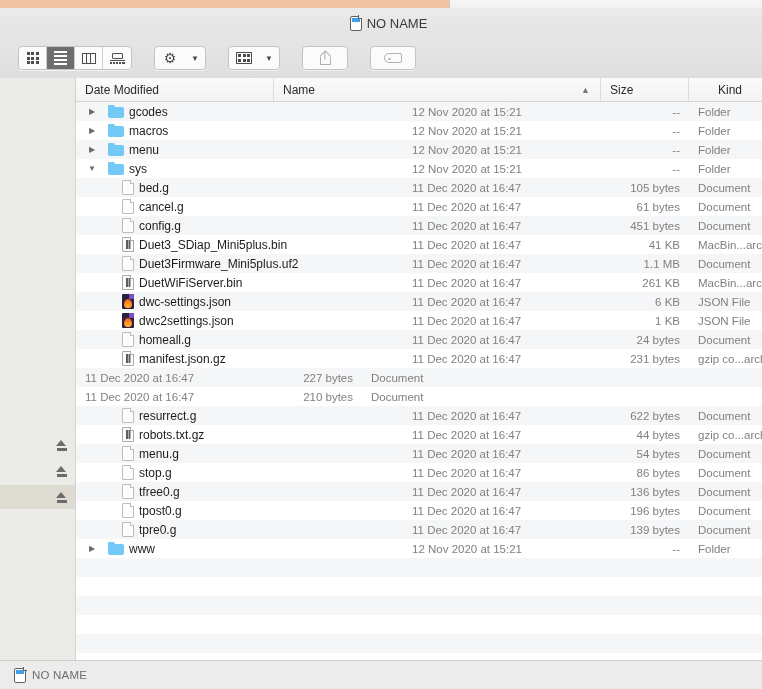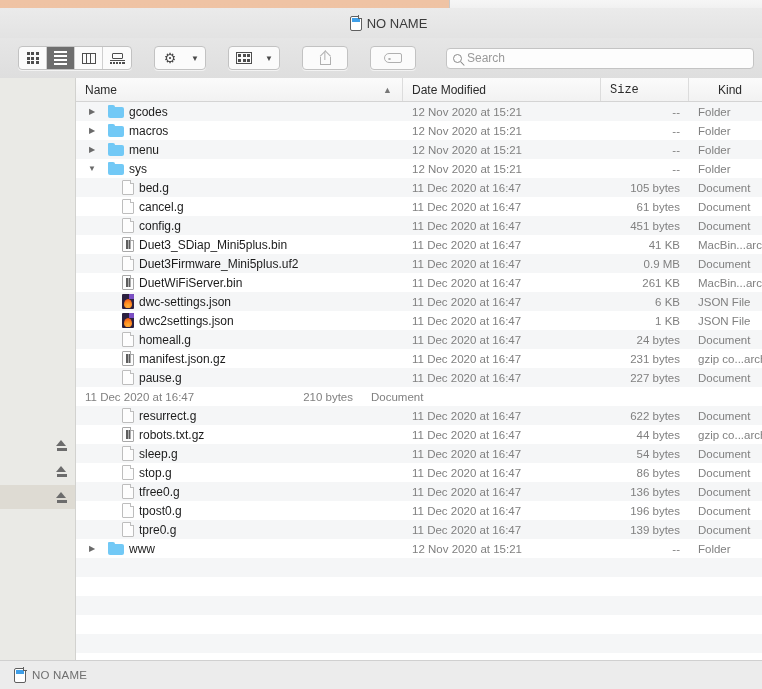--- a/index.html
+++ b/index.html
@@ -215,21 +215,21 @@
     height: 100%;
   }
   .col-h:last-child { border-right: none; justify-content: center; }
   .sort-caret {
     position: absolute; right: 10px; top: 50%;
     transform: translateY(-50%);
     font-size: 9px; color: #777;
   }
   .c-name { width: 327px; }
   .c-date { width: 198px; }
-  .c-size { width: 88px; font-family: Liberation Mono, monospace; }
+  .c-size { width: 88px; }
   .c-kind { flex: 1; }
 
   
   #rows { position: absolute; left: 0; top: 24px; right: 0; bottom: 0; }
   .row {
     display: flex; align-items: center;
     height: 19px;
     font-size: 12px;
     color: #1c1c1c;
     box-sizing: border-box;
@@ -456,48 +456,44 @@
       <div class="tb-gap" style="width:22px"></div>
 
       <div class="tb-group tb-wide">
         <div class="tb-btn" style="border-right:none;width:44px">
           <span class="ic-tag"></span>
         </div>
       </div>
 
       <div class="tb-gap" style="width:30px"></div>
 
-      <div id="search-field">
-        <span class="search-glass"></span>
-        <span class="search-placeholder">Search</span>
-      </div>
       <div class="tb-gap" style="width:8px"></div>
     </div>
 
     <div id="sidebar">
         <div class="sb-row" style="top: 355px;">
           <span class="eject-glyph"></span>
         </div>
         <div class="sb-row" style="top: 381px;">
           <span class="eject-glyph"></span>
         </div>
         <div class="sb-row selected" style="top: 407px;">
           <span class="eject-glyph"></span>
         </div>
       </div>
 
     <div id="list-region">
       <div id="col-header">
+        <div class="col-h c-date">
+          <span>Date Modified</span>
+        </div>
         <div class="col-h c-name">
           <span>Name</span>
           <span class="sort-caret">▲</span>
         </div>
-        <div class="col-h c-date">
-          <span>Date Modified</span>
-        </div>
         <div class="col-h c-size">
           <span>Size</span>
         </div>
         <div class="col-h c-kind">
           <span>Kind</span>
         </div>
       </div>
       <div id="rows">
           <div class="row odd">
             <div class="cell-name">
@@ -587,21 +583,21 @@
             <div class="cell-size">41 KB</div>
             <div class="cell-kind">MacBin...archive</div>
           </div>
           <div class="row odd">
             <div class="cell-name">
               <span class="indent" style="width: 46px;"></span>
               <span class="fi icon-doc"></span>
               <span>Duet3Firmware_Mini5plus.uf2</span>
             </div>
             <div class="cell-date">11 Dec 2020 at 16:47</div>
-            <div class="cell-size">0.9 MB</div>
+            <div class="cell-size">1.1 MB</div>
             <div class="cell-kind">Document</div>
           </div>
           <div class="row even">
             <div class="cell-name">
               <span class="indent" style="width: 46px;"></span>
               <span class="fi icon-bin"></span>
               <span>DuetWiFiServer.bin</span>
             </div>
             <div class="cell-date">11 Dec 2020 at 16:47</div>
             <div class="cell-size">261 KB</div>
@@ -647,25 +643,20 @@
             <div class="cell-name">
               <span class="indent" style="width: 46px;"></span>
               <span class="fi icon-bin"></span>
               <span>manifest.json.gz</span>
             </div>
             <div class="cell-date">11 Dec 2020 at 16:47</div>
             <div class="cell-size">231 bytes</div>
             <div class="cell-kind">gzip co...archive</div>
           </div>
           <div class="row odd">
-            <div class="cell-name">
-              <span class="indent" style="width: 46px;"></span>
-              <span class="fi icon-doc"></span>
-              <span>pause.g</span>
-            </div>
             <div class="cell-date">11 Dec 2020 at 16:47</div>
             <div class="cell-size">227 bytes</div>
             <div class="cell-kind">Document</div>
           </div>
           <div class="row even">
             <div class="cell-date">11 Dec 2020 at 16:47</div>
             <div class="cell-size">210 bytes</div>
             <div class="cell-kind">Document</div>
           </div>
           <div class="row odd">
@@ -685,21 +676,21 @@
               <span>robots.txt.gz</span>
             </div>
             <div class="cell-date">11 Dec 2020 at 16:47</div>
             <div class="cell-size">44 bytes</div>
             <div class="cell-kind">gzip co...archive</div>
           </div>
           <div class="row odd">
             <div class="cell-name">
               <span class="indent" style="width: 46px;"></span>
               <span class="fi icon-doc"></span>
-              <span>sleep.g</span>
+              <span>menu.g</span>
             </div>
             <div class="cell-date">11 Dec 2020 at 16:47</div>
             <div class="cell-size">54 bytes</div>
             <div class="cell-kind">Document</div>
           </div>
           <div class="row even">
             <div class="cell-name">
               <span class="indent" style="width: 46px;"></span>
               <span class="fi icon-doc"></span>
               <span>stop.g</span>

